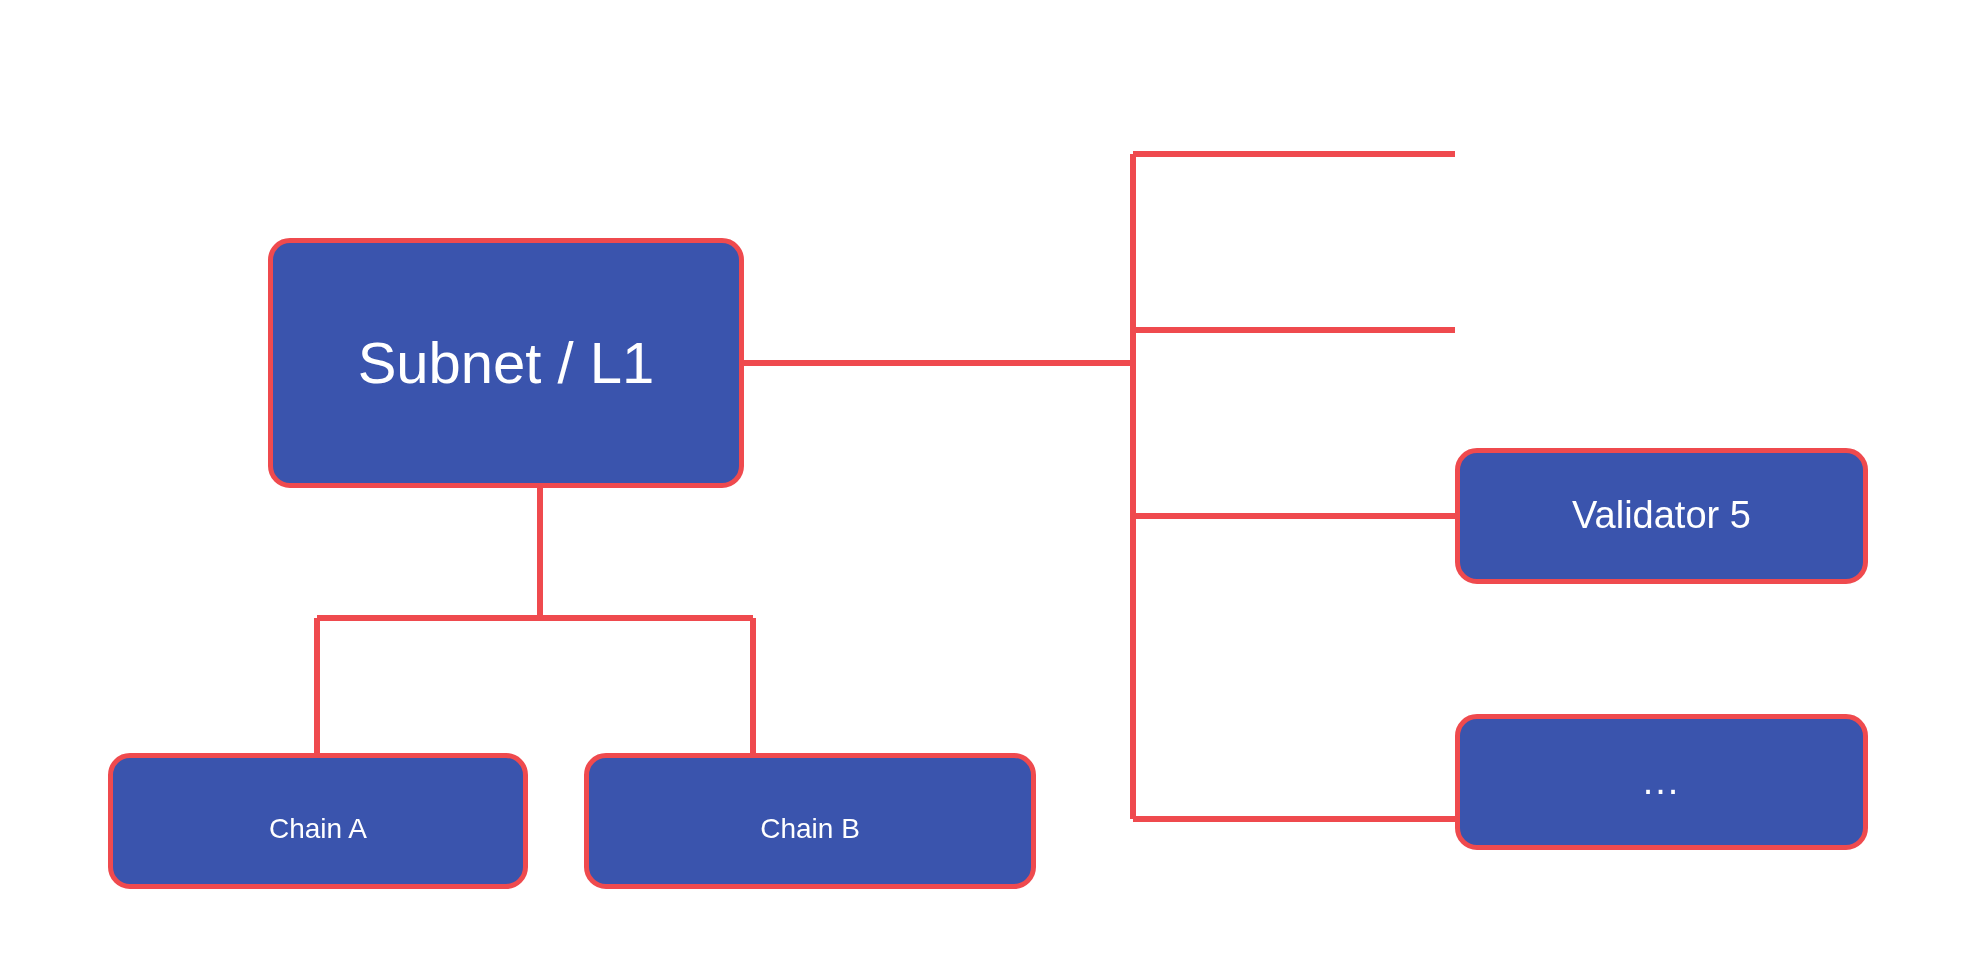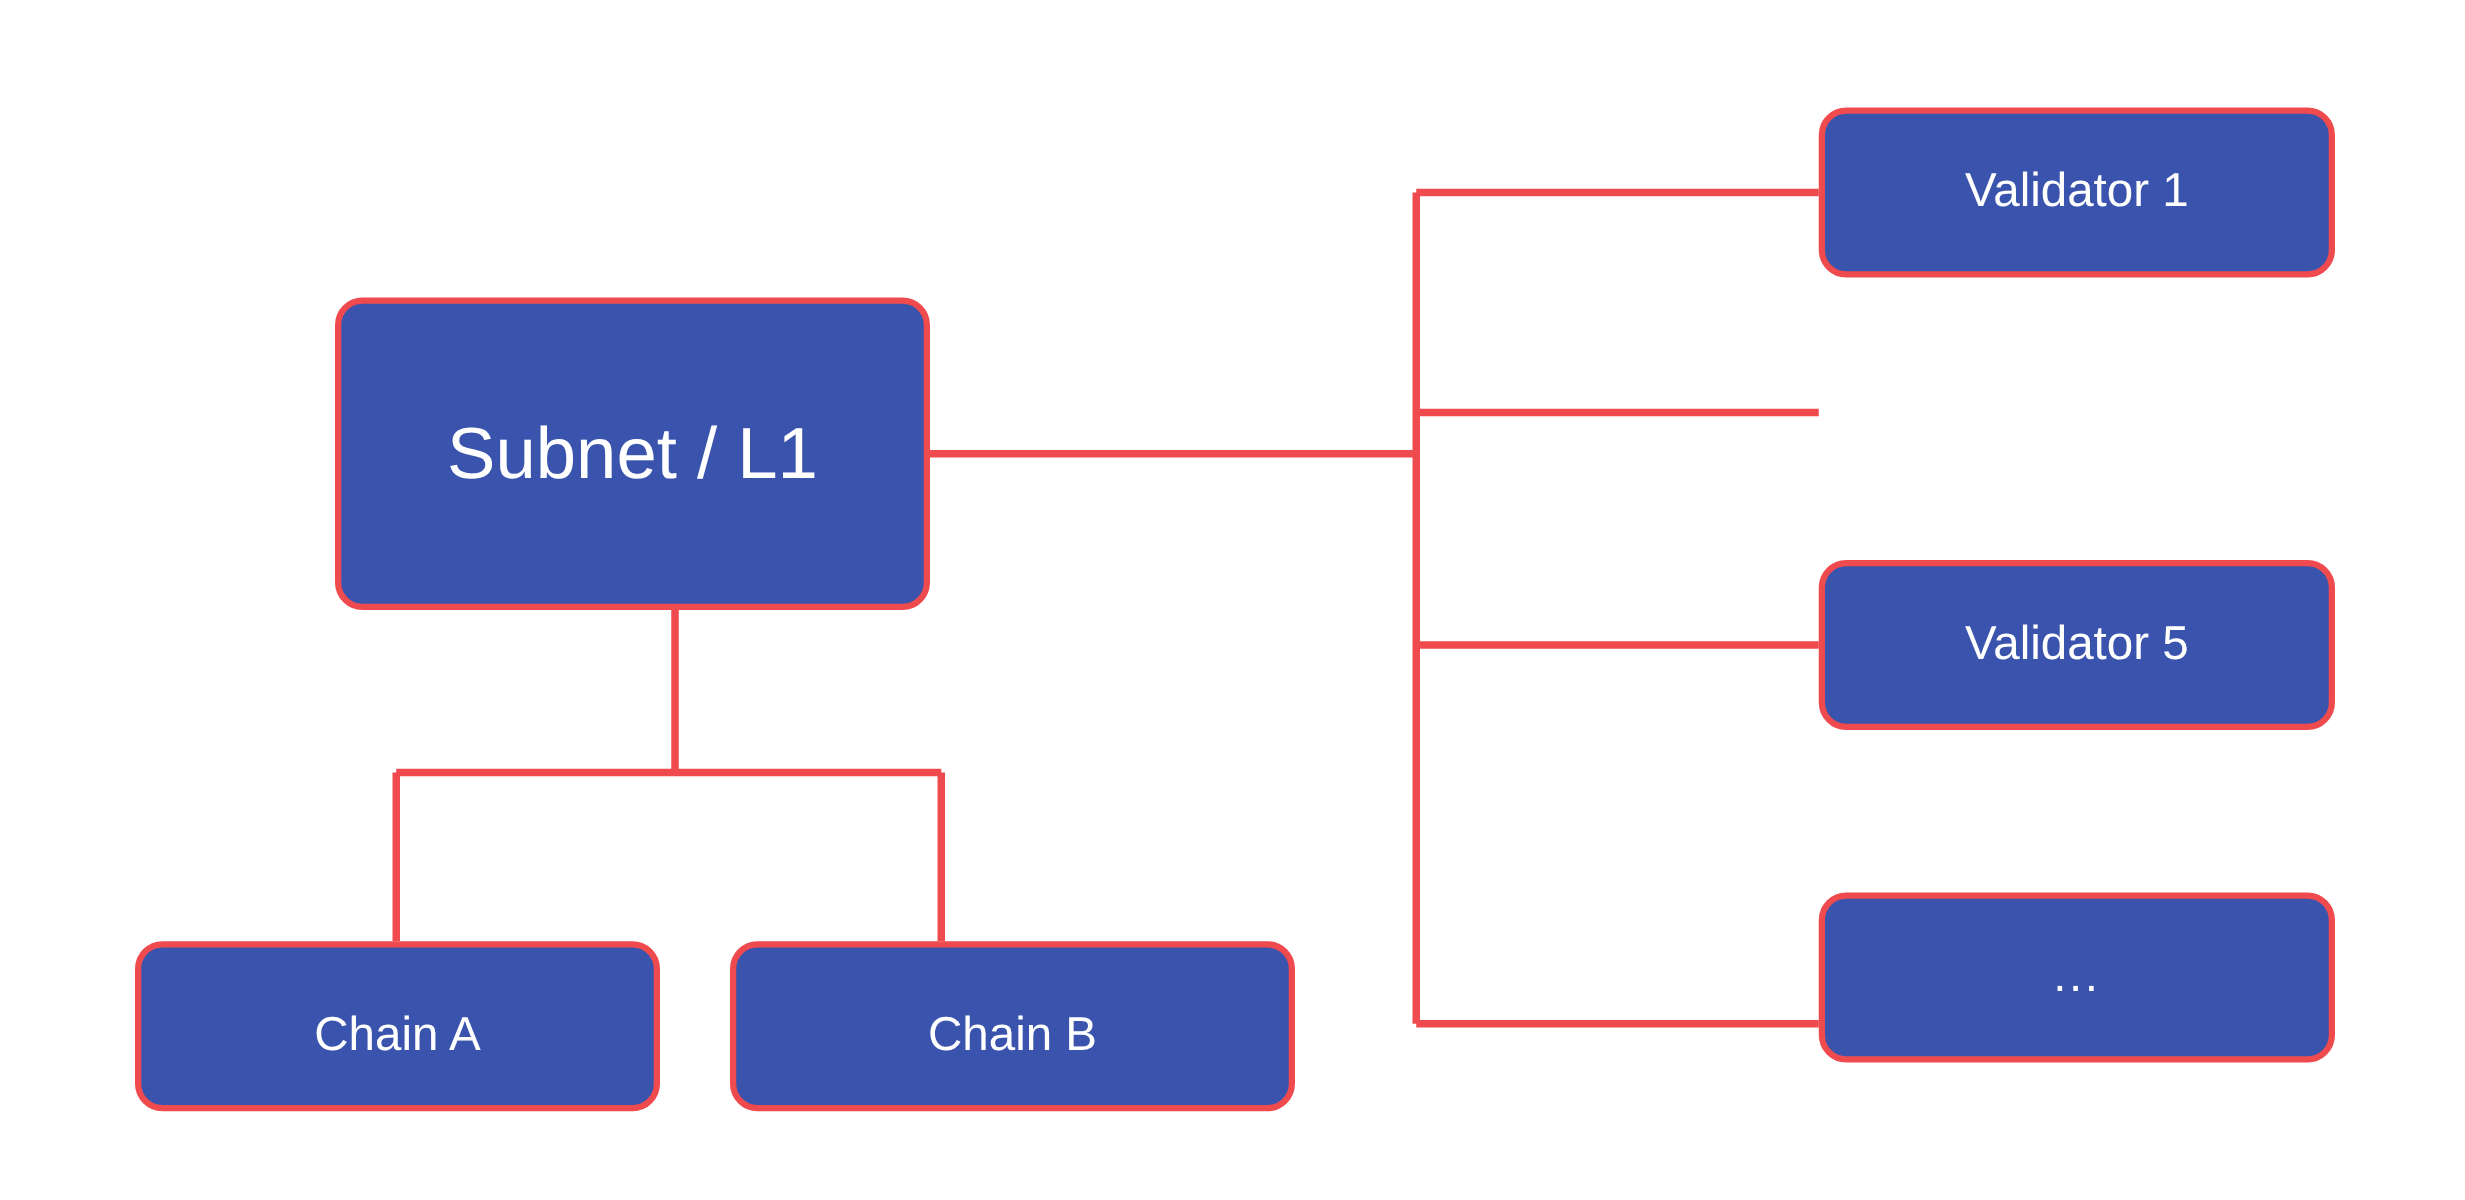--- a/index.html
+++ b/index.html
@@ -47,21 +47,21 @@
   
   .n-subnet {
     left: 268px;  top: 238px;  width: 476px;  height: 250px;
     border-radius: 22px;
   }
   .n-subnet .node-label { font-size: 58px; }
 
   .n-chain-a { left: 108px;  top: 753px;  width: 420px; height: 136px; }
   .n-chain-b { left: 584px;  top: 753px;  width: 452px; height: 136px; }
   .n-chain-a .node-label,
-  .n-chain-b .node-label { font-size: 38px; margin-top: 16px; }
+  .n-chain-b .node-label { font-size: 28px; margin-top: 16px; }
 
   .n-val-1 { left: 1455px; top: 86px;  width: 413px; height: 136px; }
   .n-val-2 { left: 1455px; top: 262px; width: 413px; height: 136px; }
   .n-val-3 { left: 1455px; top: 448px; width: 413px; height: 136px; }
   .n-val-x { left: 1455px; top: 714px; width: 413px; height: 136px; }
   .n-val-1 .node-label,
   .n-val-2 .node-label,
   .n-val-3 .node-label,
   .n-val-x .node-label { font-size: 38px; }
   .n-val-x .node-label { letter-spacing: 2px; }
@@ -93,23 +93,20 @@
   </div>
 
   <div class="node n-chain-a">
     <span class="node-label">Chain A</span>
   </div>
 
   <div class="node n-chain-b">
     <span class="node-label">Chain B</span>
   </div>
 
-  <div class="node n-val-1">
-    <span class="node-label">Validator 1</span>
-  </div>
 
 
   <div class="node n-val-3">
     <span class="node-label">Validator 5</span>
   </div>
 
   <div class="node n-val-x">
     <span class="node-label">...</span>
   </div>
 

